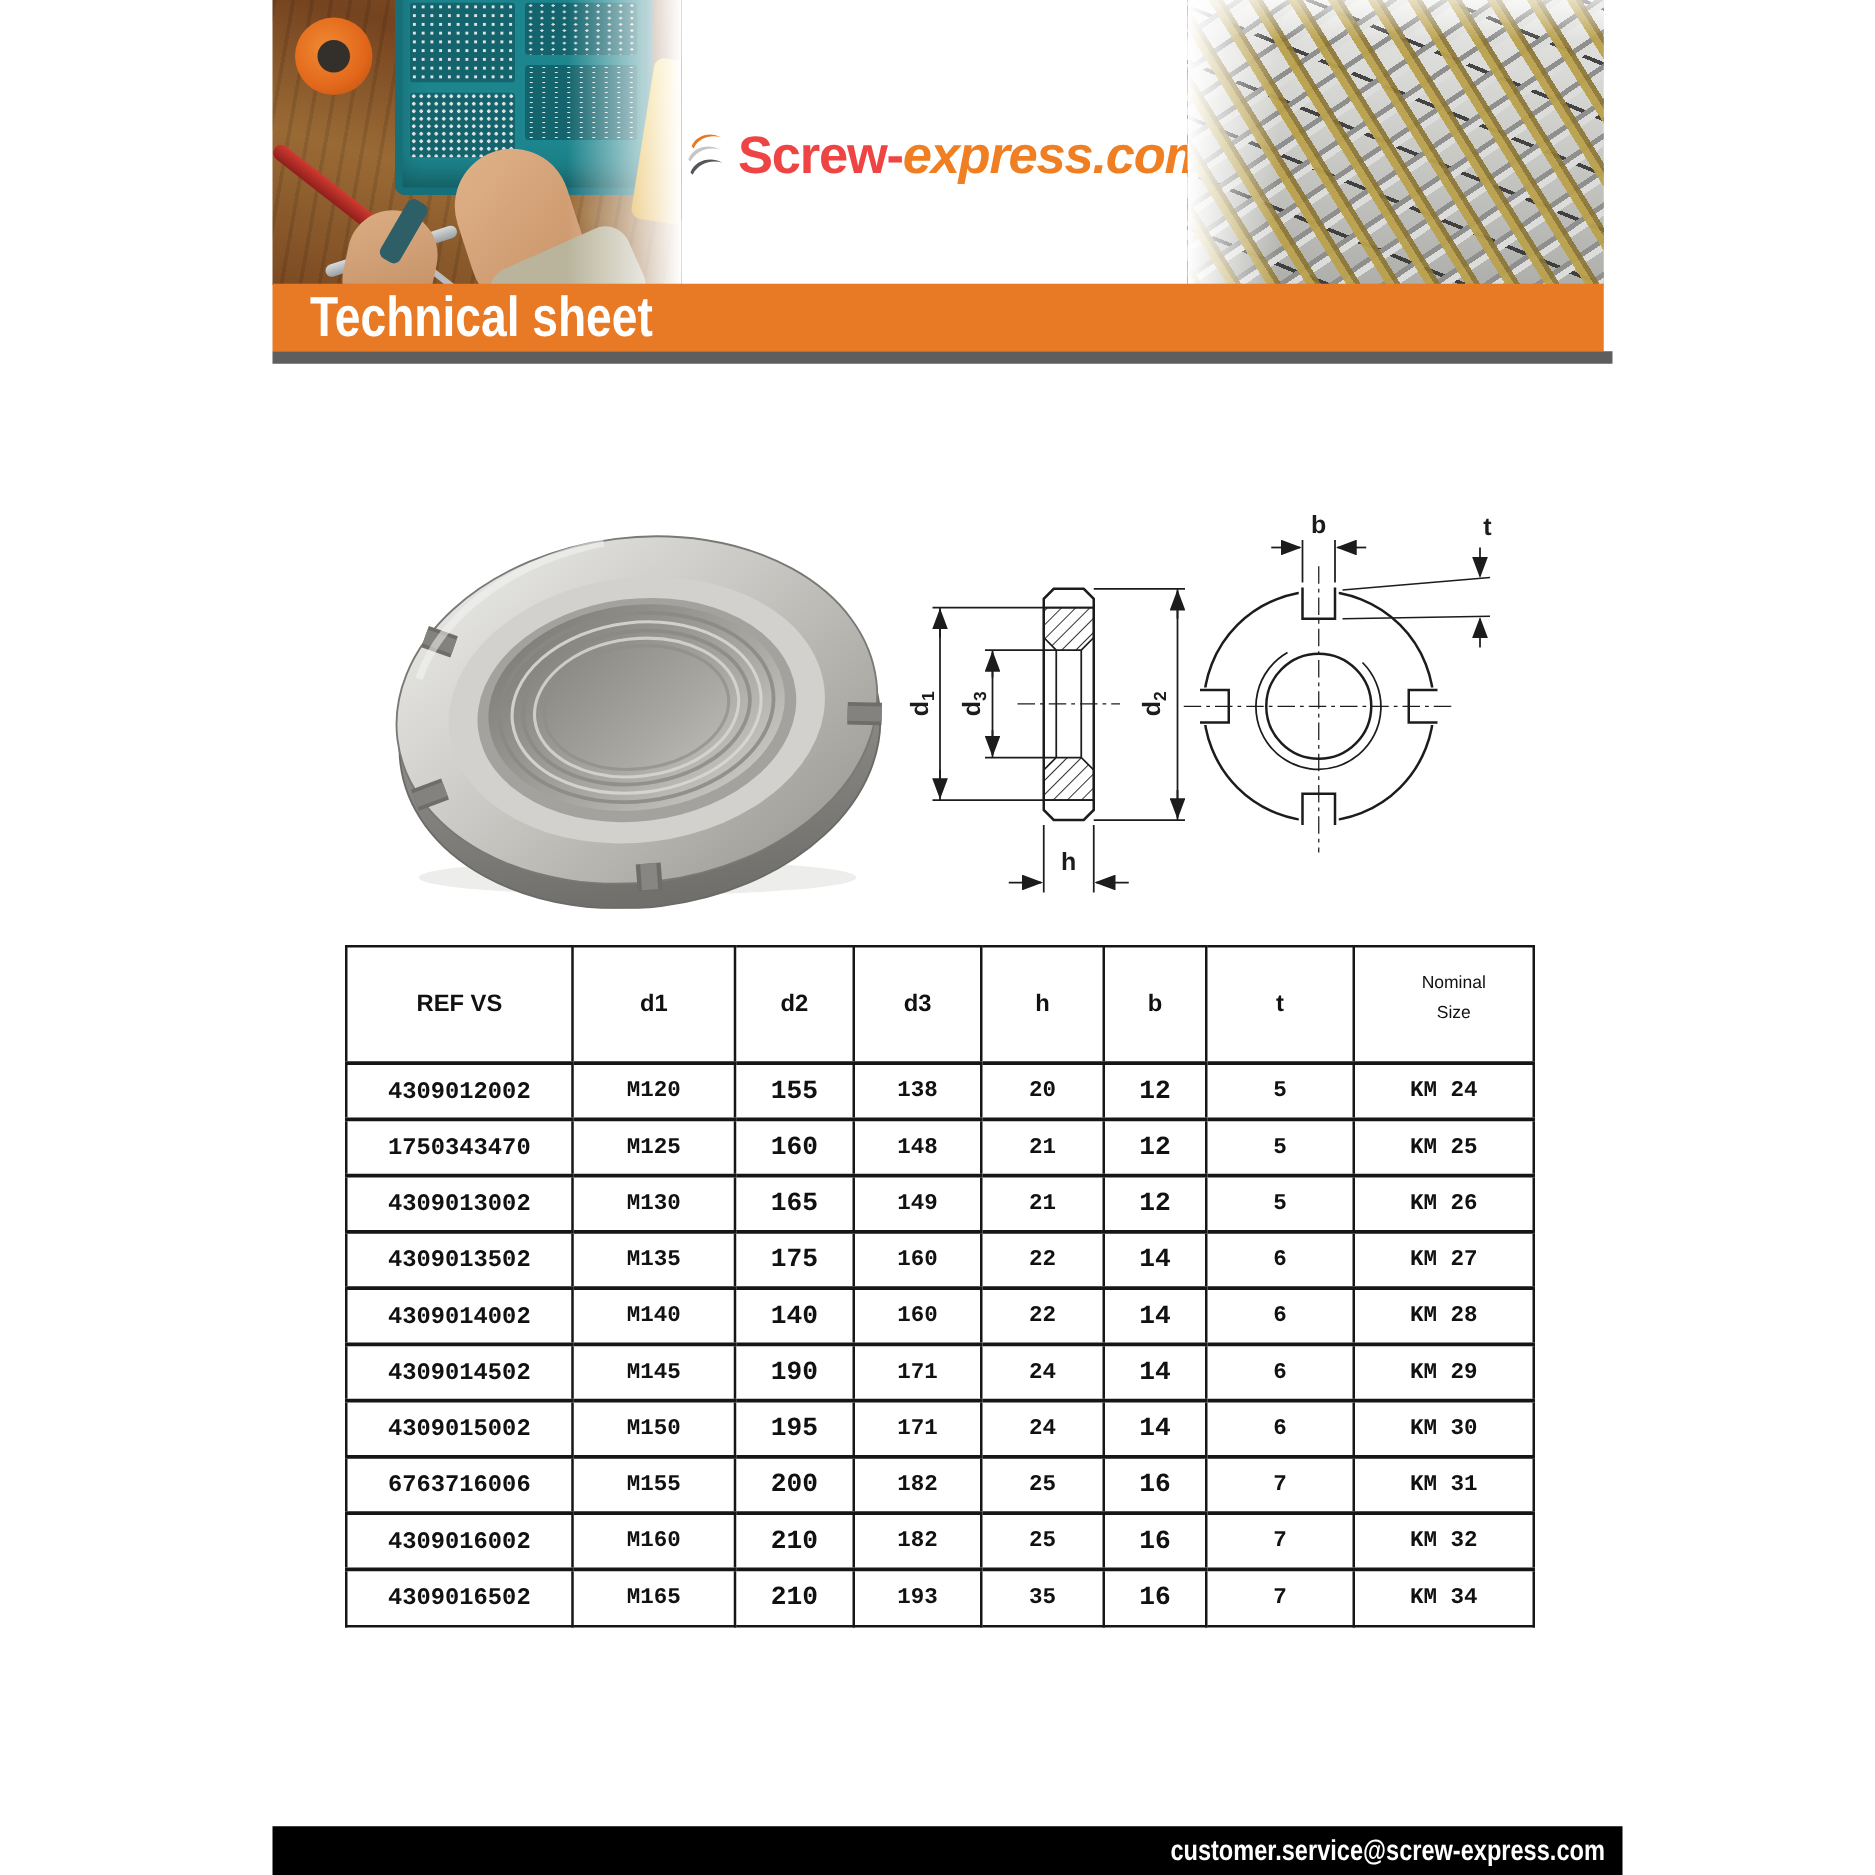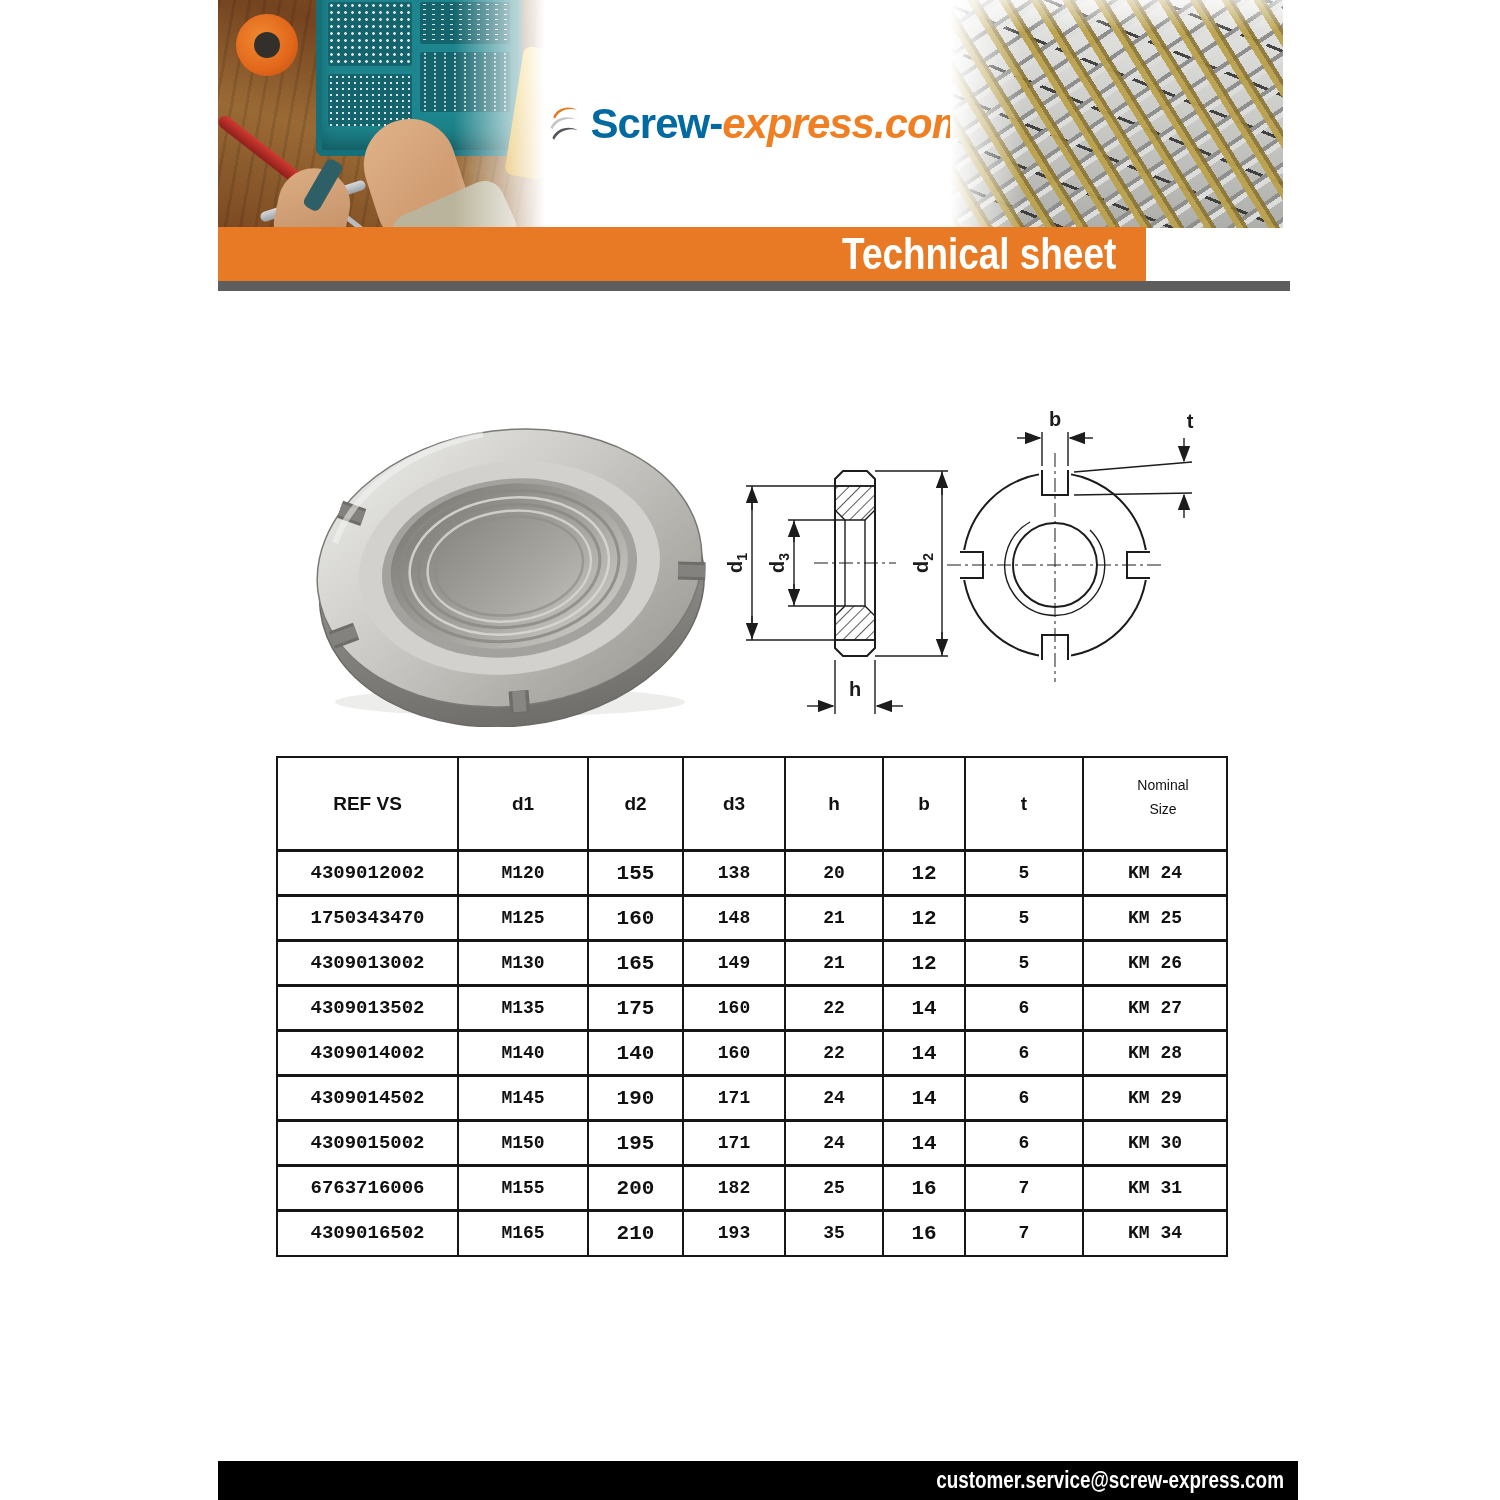--- a/index.html
+++ b/index.html
@@ -46,26 +46,26 @@
       repeating-linear-gradient(58deg, rgba(186,161,76,.95) 0 6px, rgba(138,116,51,.9) 6px 10px, rgba(0,0,0,0) 10px 27px),
       repeating-linear-gradient(-34deg, #dcdcda 0 5px, #8f8f8d 5px 9px, rgba(0,0,0,0) 9px 23px),
       repeating-linear-gradient(22deg, rgba(42,42,42,.85) 0 3px, rgba(0,0,0,0) 3px 41px),
       linear-gradient(#e8e8e6,#aeaeaa);}
   .photo-right::after{content:"";position:absolute;inset:0;
     background:linear-gradient(to right,#ffffff 0%, rgba(255,255,255,0) 22%),
                linear-gradient(to bottom, rgba(255,255,255,.65) 0%, rgba(255,255,255,0) 14%);}
 
   .logo{position:absolute;left:548px;top:72px;width:420px;height:104px;display:flex;align-items:center;gap:10px;}
   .logo-text{font-size:42px;font-weight:bold;white-space:nowrap;letter-spacing:-1px;}
-  .brand-dark{color:#0369a1;}
+  .brand-dark{color:#ef4444;}
   .brand-orange{color:#ef7f22;font-style:italic;}
 
   
-  .banner{position:absolute;left:218px;top:227px;width:928px;height:54px;background:#e87a26;
-    display:flex;align-items:center;justify-content:flex-end;}
+  .banner{position:absolute;left:218px;top:227px;width:1065px;height:54px;background:#e87a26;
+    display:flex;align-items:center;justify-content:flex-start;}
   .banner span{display:inline-block;color:#ffffff;font-size:45px;font-weight:bold;
     transform:scaleX(.82);letter-spacing:0px;}
   .banner-shadow{position:absolute;left:218px;top:281px;width:1072px;height:10px;background:#5e5e5e;}
 
   
   .product-svg{position:absolute;left:300px;top:412px;width:420px;height:315px;}
   .drawing-svg{position:absolute;left:722px;top:398px;width:515px;height:338px;}
   .dline{stroke:#1c1c1c;stroke-width:1.4;fill:none;}
   .thick{stroke:#1c1c1c;stroke-width:2;fill:none;}
   .cline{stroke:#1c1c1c;stroke-width:1;stroke-dasharray:14 4 3 4;fill:none;}
@@ -350,20 +350,30 @@
           <td>6763716006</td>
           <td>M155</td>
           <td>200</td>
           <td>182</td>
           <td>25</td>
           <td>16</td>
           <td>7</td>
           <td>KM 31</td>
         </tr>
         <tr>
+          <td>4309016002</td>
+          <td>M160</td>
+          <td>210</td>
+          <td>182</td>
+          <td>25</td>
+          <td>16</td>
+          <td>7</td>
+          <td>KM 32</td>
+        </tr>
+        <tr>
           <td>4309016502</td>
           <td>M165</td>
           <td>210</td>
           <td>193</td>
           <td>35</td>
           <td>16</td>
           <td>7</td>
           <td>KM 34</td>
         </tr>
       </tbody>

